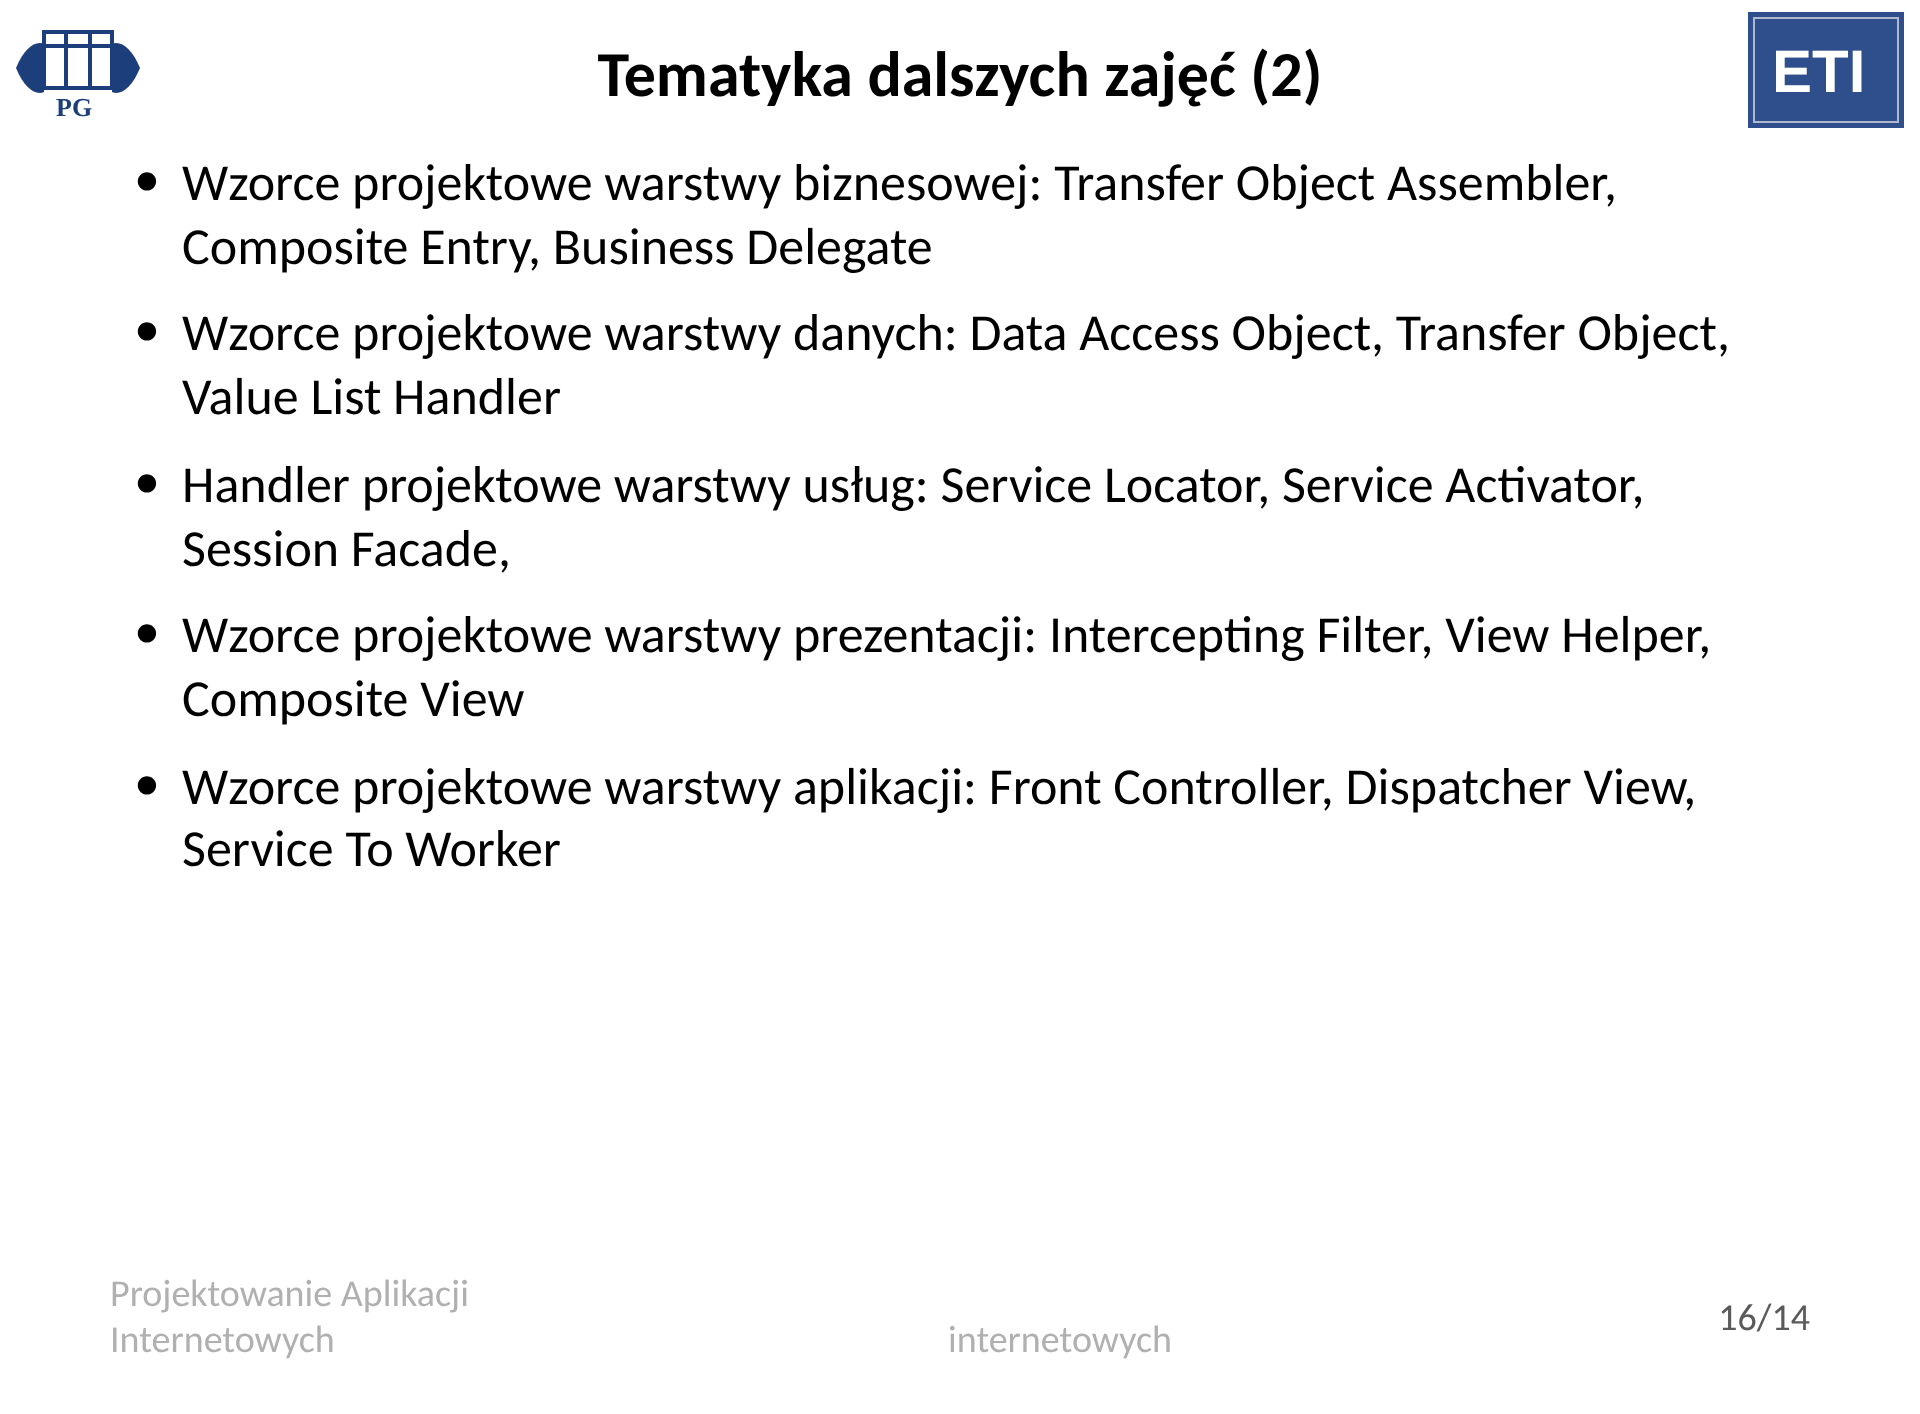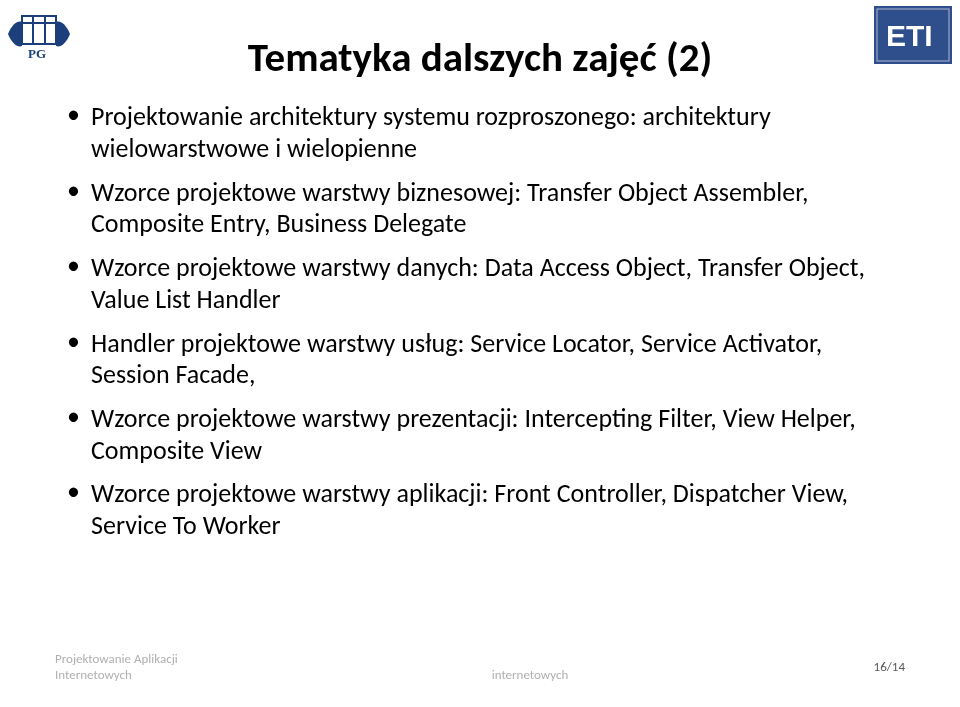--- a/index.html
+++ b/index.html
@@ -7,39 +7,39 @@
     width: 960px;
     height: 707px;
     background: #fff;
     font-family: Calibri, Arial, sans-serif;
     position: relative;
     overflow: hidden;
   }
   .slide {
     width: 100%;
     height: 100%;
-    padding: 32px 55px 0 55px;
+    padding: 18px 55px 0 55px;
     position: relative;
   }
   .logo-left {
     position: absolute;
     top: 6px;
     left: 8px;
     width: 62px;
     height: 62px;
   }
   .logo-right {
     position: absolute;
     top: 6px;
     right: 8px;
     width: 78px;
     height: 58px;
   }
   .title {
-    font-size: 41px;
+    font-size: 32px;
     color: #000;
     text-align: center;
     line-height: 1.25;
     margin: 0 auto 18px auto;
     padding-left: 50px;
     padding-right: 50px;
   }
   .content {
     margin-left: 10px;
   }
@@ -65,21 +65,21 @@
   }
   .footer {
     position: absolute;
     bottom: 24px;
     left: 0;
     width: 100%;
     display: flex;
     align-items: center;
     justify-content: flex-start;
     padding: 0 55px;
-    font-size: 13px;
+    font-size: 19px;
     color: #b0b0b0;
   }
   .footer-left {
     width: 240px;
     line-height: 1.25;
   }
   .footer-center {
     flex: 1;
     text-align: center;
     line-height: 1.25;
@@ -110,21 +110,20 @@
     <rect x="3" y="3" width="72" height="52" fill="none" stroke="#B0B8D0" stroke-width="1"></rect>
     <text x="12" y="40" font-size="30" font-weight="bold" fill="#fff" font-family="Arial">ETI</text>
   </svg>
 
   <h1 class="title">
     <span>Tematyka dalszych zajęć (2)</span><br>
   </h1>
 
   <div class="content">
     <ul class="bullets">
-      <li>Projektowanie architektury systemu rozproszonego: architektury wielowarstwowe i wielopienne</li>
       <li>Wzorce projektowe warstwy biznesowej: Transfer Object Assembler, Composite Entry, Business Delegate</li>
       <li>Wzorce projektowe warstwy danych: Data Access Object, Transfer Object, Value List Handler</li>
       <li>Handler projektowe warstwy usług: Service Locator, Service Activator, Session Facade,</li>
       <li>Wzorce projektowe warstwy prezentacji: Intercepting Filter, View Helper, Composite View</li>
       <li>Wzorce projektowe warstwy aplikacji: Front Controller, Dispatcher View, Service To Worker</li>
     </ul>
   </div>
 
   <div class="footer">
     <div class="footer-left">

